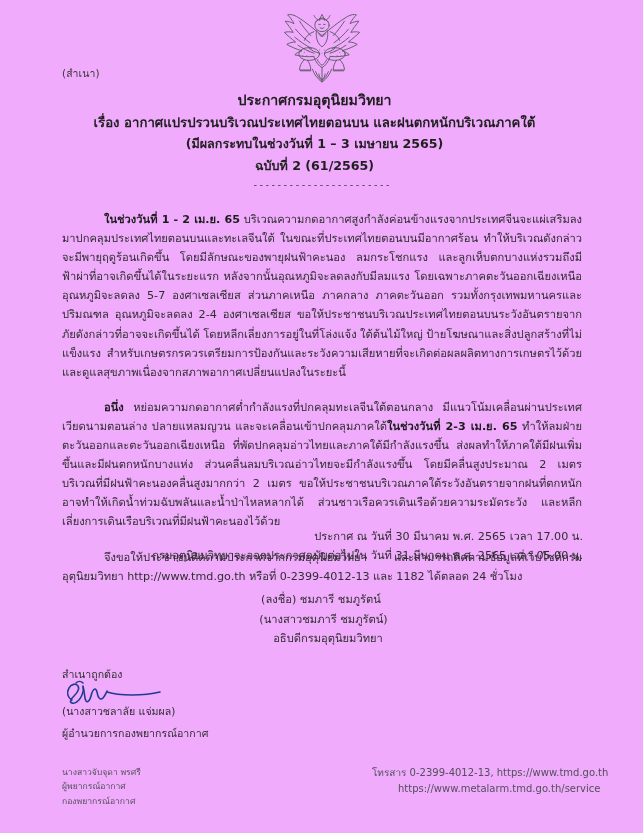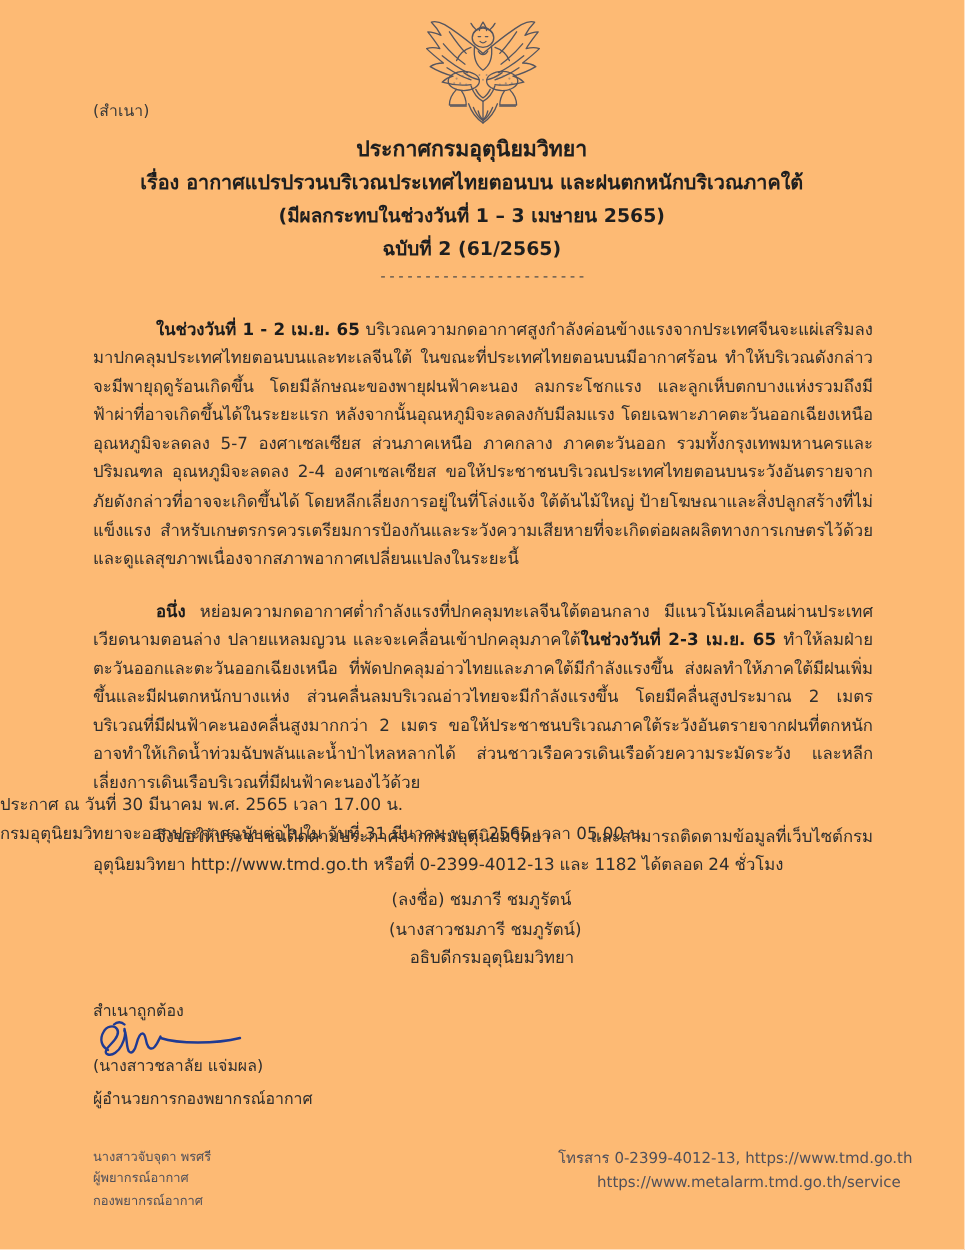--- a/index.html
+++ b/index.html
@@ -9,21 +9,21 @@
     background: #ffffff;
   }
   body {
     font-family: "DejaVu Sans", "Liberation Sans", sans-serif;
     color: #2b2b2b;
   }
   .page {
     position: relative;
     width: 643px;
     height: 833px;
-    background: #fdba74;
+    background: #f0abfc;
     overflow: hidden;
     box-sizing: border-box;
   }
 
   
   .emblem-wrap {
     position: absolute;
     top: 8px;
     left: 0;
     width: 643px;
@@ -92,21 +92,21 @@
   }
   .para + .para { margin-top: 16px; }
   .para b { font-weight: bold; color: #1c1c1c; }
 
   
   .date-block {
     position: absolute;
     left: 0;
     top: 527px;
     width: 583px;
-    text-align: left;
+    text-align: right;
     font-size: 11.15px;
     line-height: 19px;
     color: #2e2e2e;
   }
 
   
   .sign-block {
     position: absolute;
     left: 0;
     top: 567px;

